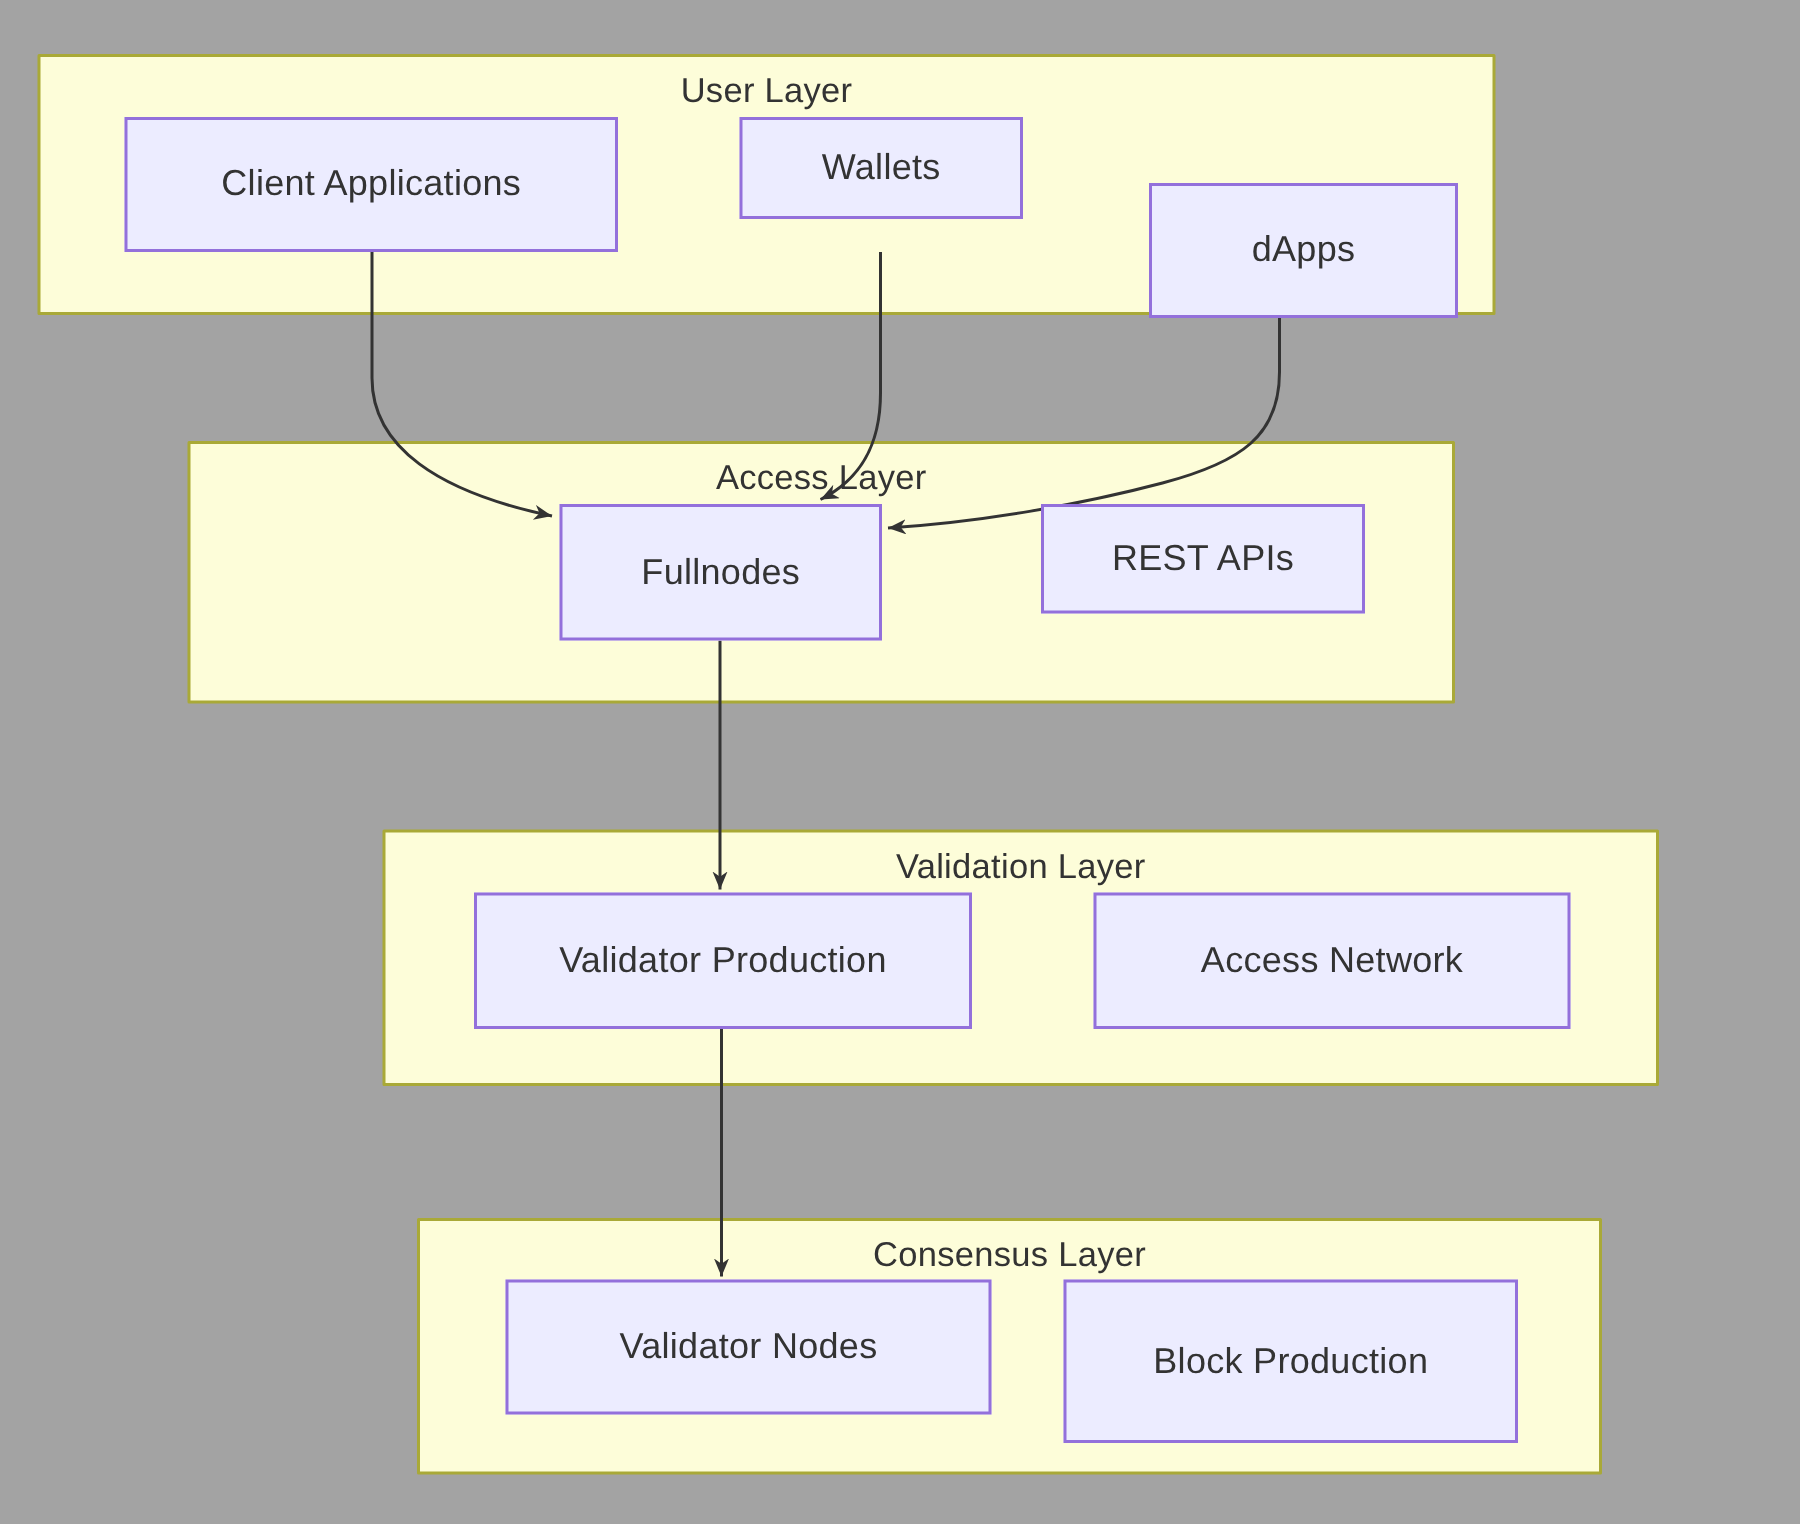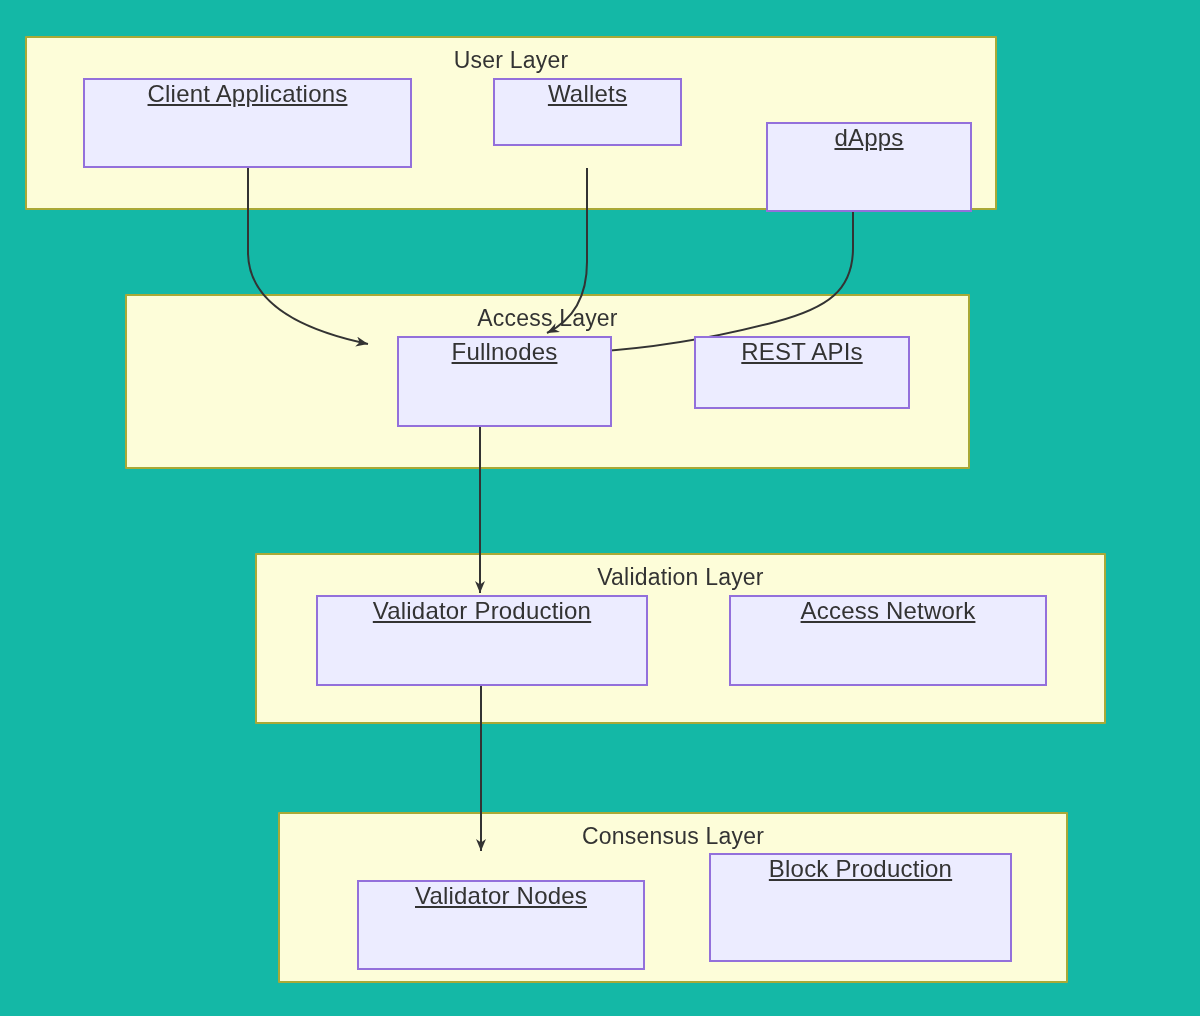--- a/index.html
+++ b/index.html
@@ -4,21 +4,21 @@
 <style>
   html, body {
     margin: 0;
     padding: 0;
     background: #ffffff;
   }
   #canvas {
     position: relative;
     width: 1200px;
     height: 1016px;
-    background: #14b8a6;
+    background: #a3a3a3;
     font-family: "Liberation Sans", "DejaVu Sans", sans-serif;
     color: #333333;
     overflow: hidden;
   }
   .layer {
     position: absolute;
     background: var(--layer-fill, #fdfdd9);
     border: 2px solid var(--layer-border, #a9a937);
     box-sizing: border-box;
     border-radius: 1px;
@@ -31,25 +31,25 @@
     font-weight: 400;
     color: var(--text, #333333);
     letter-spacing: 0.2px;
   }
   .node {
     position: absolute;
     background: var(--node-fill, #ececff);
     border: 2px solid var(--node-border, #9370db);
     box-sizing: border-box;
     display: flex;
+    align-items: center;
     justify-content: center;
     font-size: 24px;
     color: var(--text, #333333);
     letter-spacing: 0.2px;
-    text-decoration: underline;
   }
   #edge-svg {
     position: absolute;
     left: 0;
     top: 0;
     width: 1200px;
     height: 1016px;
     pointer-events: none;
   }
   #edge-svg .edge {
@@ -91,32 +91,32 @@
 
   <div class="node" style="left: 83px; top: 78px; width: 329px; height: 90px;">
     <span>Client Applications</span>
   </div>
   <div class="node" style="left: 493px; top: 78px; width: 189px; height: 68px;">
     <span>Wallets</span>
   </div>
   <div class="node" style="left: 766px; top: 78px; width: 206px; height: 90px; margin-top: 44px;">
     <span>dApps</span>
   </div>
-  <div class="node" style="left: 373px; top: 336px; width: 215px; height: 91px; margin-left: 24px;">
+  <div class="node" style="left: 373px; top: 336px; width: 215px; height: 91px;">
     <span>Fullnodes</span>
   </div>
   <div class="node" style="left: 694px; top: 336px; width: 216px; height: 73px;">
     <span>REST APIs</span>
   </div>
   <div class="node" style="left: 316px; top: 595px; width: 332px; height: 91px;">
     <span>Validator Production</span>
   </div>
   <div class="node" style="left: 729px; top: 595px; width: 318px; height: 91px;">
     <span>Access Network</span>
   </div>
-  <div class="node" style="left: 357px; top: 853px; width: 288px; height: 90px; margin-top: 27px;">
+  <div class="node" style="left: 337px; top: 853px; width: 324px; height: 90px;">
     <span>Validator Nodes</span>
   </div>
   <div class="node" style="left: 709px; top: 853px; width: 303px; height: 109px;">
     <span>Block Production</span>
   </div>
 
 </div>
 
 </body></html>

